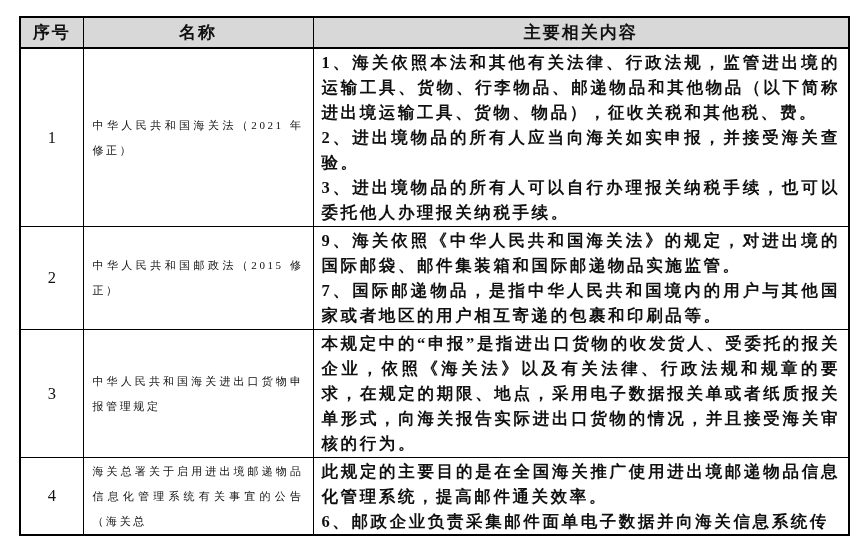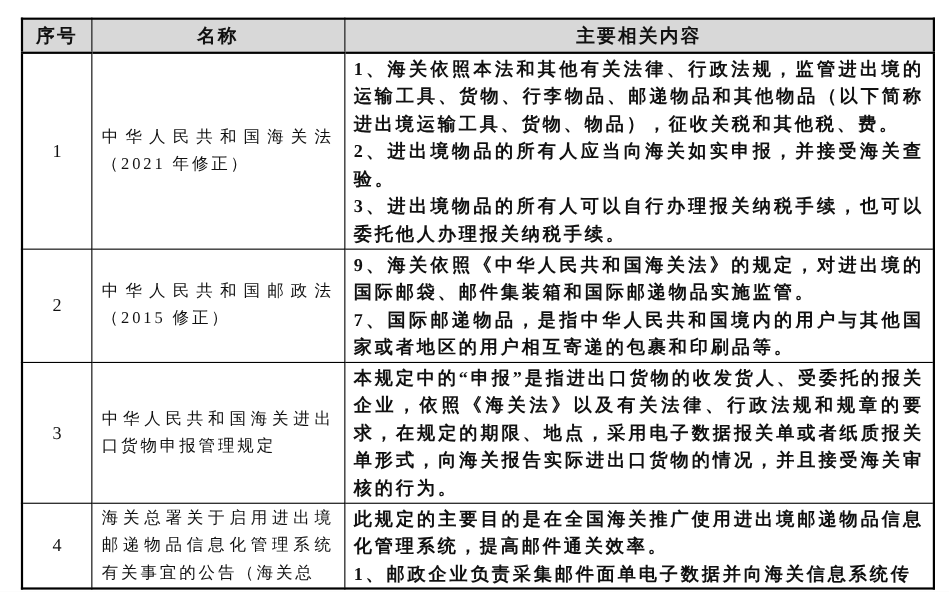--- a/index.html
+++ b/index.html
@@ -48,21 +48,21 @@
   .no-cell{
     text-align:center;
     vertical-align:middle;
     font-size:16.5px;
   }
   .name-cell{
     vertical-align:middle;
   }
   .name-cell .cellwrap{
     padding:0 9px;
-    font-size:15px;
+    font-size:11px;
     line-height:25px;
     letter-spacing:2.6px;
     text-align:justify;
     font-family:Liberation Serif, serif;
   }
   .content-cell{
     vertical-align:top;
   }
   .content-cell .cellwrap{
     padding:1px 8px;
@@ -140,19 +140,19 @@
   </tr>
 
   <tr>
     <td class="no-cell"><span class="no">4</span></td>
     <td class="name-cell">
             <div class="cellwrap name">海关总署关于启用进出境邮递物品信息化管理系统有关事宜的公告（海关总</div>
           </td>
     <td class="content-cell">
             <div class="cellwrap content">
               <p>此规定的主要目的是在全国海关推广使用进出境邮递物品信息化管理系统，提高邮件通关效率。</p>
-              <p>1、邮政企业负责采集邮件面单电子数据并向海关信息系统传</p>
+              <p>6、邮政企业负责采集邮件面单电子数据并向海关信息系统传</p>
             </div>
           </td>
   </tr>
 </tbody>
   </table>
 </div>
 
 </body></html>

